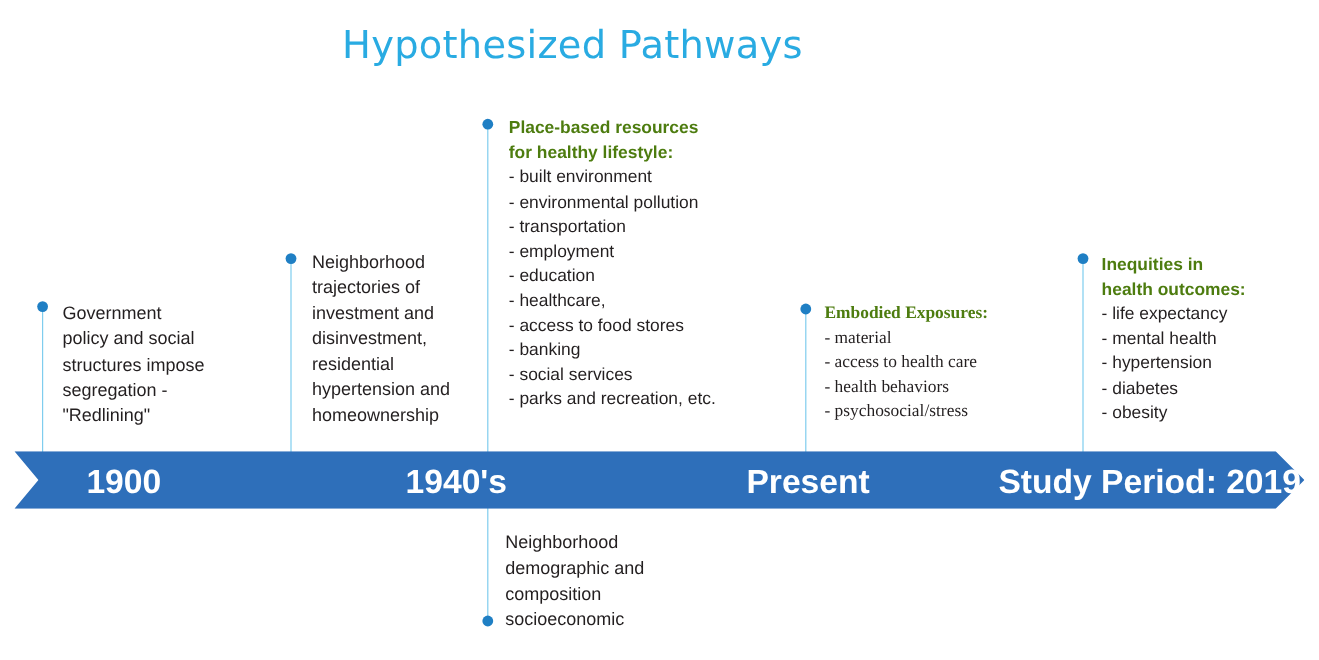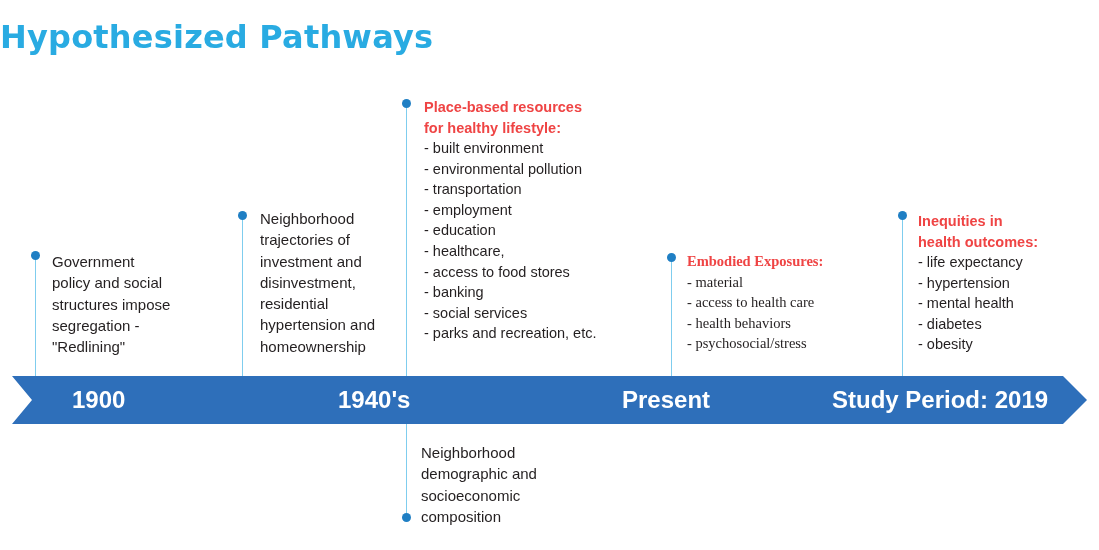--- a/index.html
+++ b/index.html
@@ -18,41 +18,41 @@
     position: absolute;
     left: 0; top: 0;
     width: 1099px;
     height: 550px;
   }
   #title {
     position: absolute;
     left: 0;
     top: 18px;
     width: 954px;
-    text-align: left;
+    text-align: center;
     font-size: 32px;
     color: #29abe2;
     font-family: "DejaVu Sans", sans-serif;
-    font-weight: 700;
+    font-weight: 400;
     letter-spacing: 0.2px;
   }
 
   
   #timeline {
     position: absolute;
     left: 12px;
     top: 376px;
     width: 1075px;
     height: 48px;
   }
   #timeline svg { display:block; }
   .tl-label {
     position: absolute;
     top: 386px;
-    font-size: 24px;
+    font-size: 28px;
     color: #ffffff;
     font-weight: 700;
     font-family: "Liberation Sans", sans-serif;
     white-space: nowrap;
   }
 
   
   .conn {
     position: absolute;
     width: 1px;
@@ -68,21 +68,21 @@
 
   
   .callout {
     position: absolute;
     color: #231f20;
     line-height: 1.42;
   }
   .callout .head {
     font-weight: 700;
     font-size: 14.5px;
-    color: #ef4444;
+    color: #4d7c0f;
   }
   .callout .plain {
     font-size: 15px;
     color: #231f20;
   }
   .callout ul {
     margin: 0;
     padding: 0;
     list-style: none;
   }
@@ -148,41 +148,41 @@
       <li>- access to food stores</li>
       <li>- banking</li>
       <li>- social services</li>
       <li>- parks and recreation, etc.</li>
     </ul>
   </div>
 
   <div class="callout" style="left:421px; top:442px; width:200px;">
     <div class="plain">Neighborhood</div>
     <div class="plain">demographic and</div>
+    <div class="plain">composition</div>
     <div class="plain">socioeconomic</div>
-    <div class="plain">composition</div>
   </div>
 
   <div class="callout" style="left:687px; top:251px; width:200px;font-family:Liberation Serif, serif;">
     <div class="head">Embodied Exposures:</div>
     <ul>
       <li>- material</li>
       <li>- access to health care</li>
       <li>- health behaviors</li>
       <li>- psychosocial/stress</li>
     </ul>
   </div>
 
   <div class="callout" style="left:918px; top:211px; width:170px;">
     <div class="head">Inequities in</div>
     <div class="head">health outcomes:</div>
     <ul>
       <li>- life expectancy</li>
+      <li>- mental health</li>
       <li>- hypertension</li>
-      <li>- mental health</li>
       <li>- diabetes</li>
       <li>- obesity</li>
     </ul>
   </div>
 
   <div id="timeline">
     <svg width="1075" height="48" viewBox="0 0 1075 48" xmlns="http://www.w3.org/2000/svg">
       <polygon points="0,0 1051,0 1075,24 1051,48 0,48 20,24" fill="#2e6fba"></polygon>
     </svg>
   </div>

